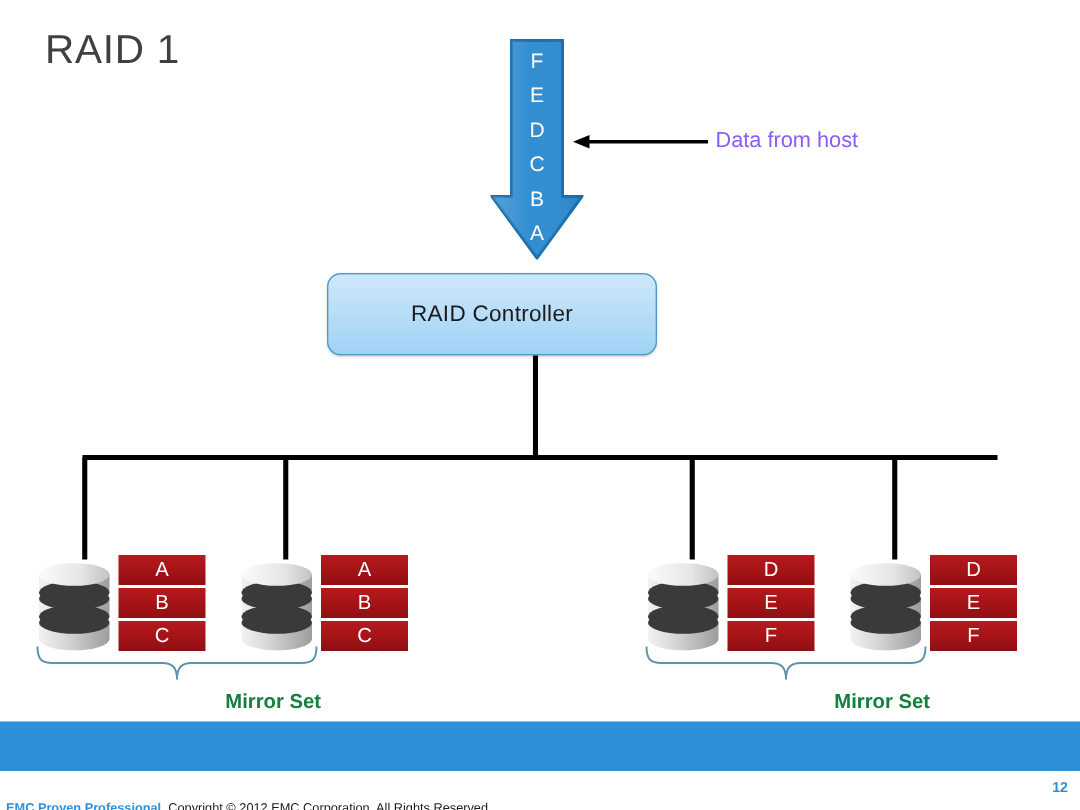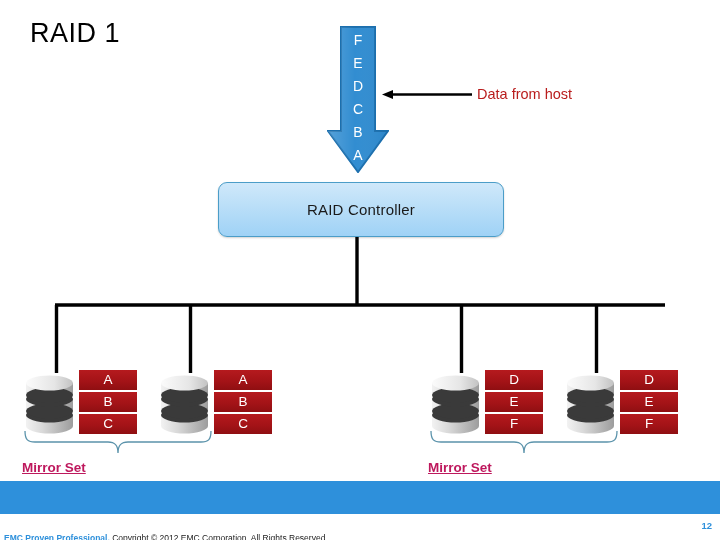--- a/index.html
+++ b/index.html
@@ -20,21 +20,21 @@
     background: #ffffff;
   }
 
   
   #slide-title {
     position: absolute;
     left: 30px;
     top: 18px;
     font-size: 27px;
     letter-spacing: 0.5px;
-    color: #000000;
+    color: #404040;
     font-weight: 400;
     white-space: nowrap;
   }
 
   
   .data-arrow {
     position: absolute;
     left: 327px;
     top: 26px;
     width: 62px;
@@ -69,31 +69,31 @@
     left: 382px;
     top: 89px;
     width: 90px;
     height: 11px;
   }
   .callout-label {
     position: absolute;
     left: 477px;
     top: 86px;
     font-size: 14.5px;
-    color: #b91c1c;
+    color: #8b5cf6;
     white-space: nowrap;
     font-weight: 400;
   }
 
   
   #controller-box {
     position: absolute;
     left: 218px;
     top: 182px;
-    width: 286px;
+    width: 220px;
     height: 55px;
     border: 1.4px solid #4b9dc8;
     border-radius: 9px;
     background: linear-gradient(to bottom, #cfe8fa 0%, #bde0f8 38%, #9fd2f6 100%);
     box-shadow: 0 1px 2px rgba(0,0,0,0.18);
     box-sizing: border-box;
     display: flex;
     align-items: center;
     justify-content: center;
   }
@@ -144,24 +144,23 @@
 
   
   .brace {
     position: absolute;
     height: 34px;
   }
   .mirror-label {
     position: absolute;
     font-size: 13.5px;
     font-weight: bold;
-    color: #be185d;
-    text-align: left;
+    color: #15803d;
+    text-align: right;
     white-space: nowrap;
-    text-decoration: underline;
   }
 
   
   #footer-band {
     position: absolute;
     left: 0;
     top: 481px;
     width: 720px;
     height: 33px;
     background: #2e90db;

